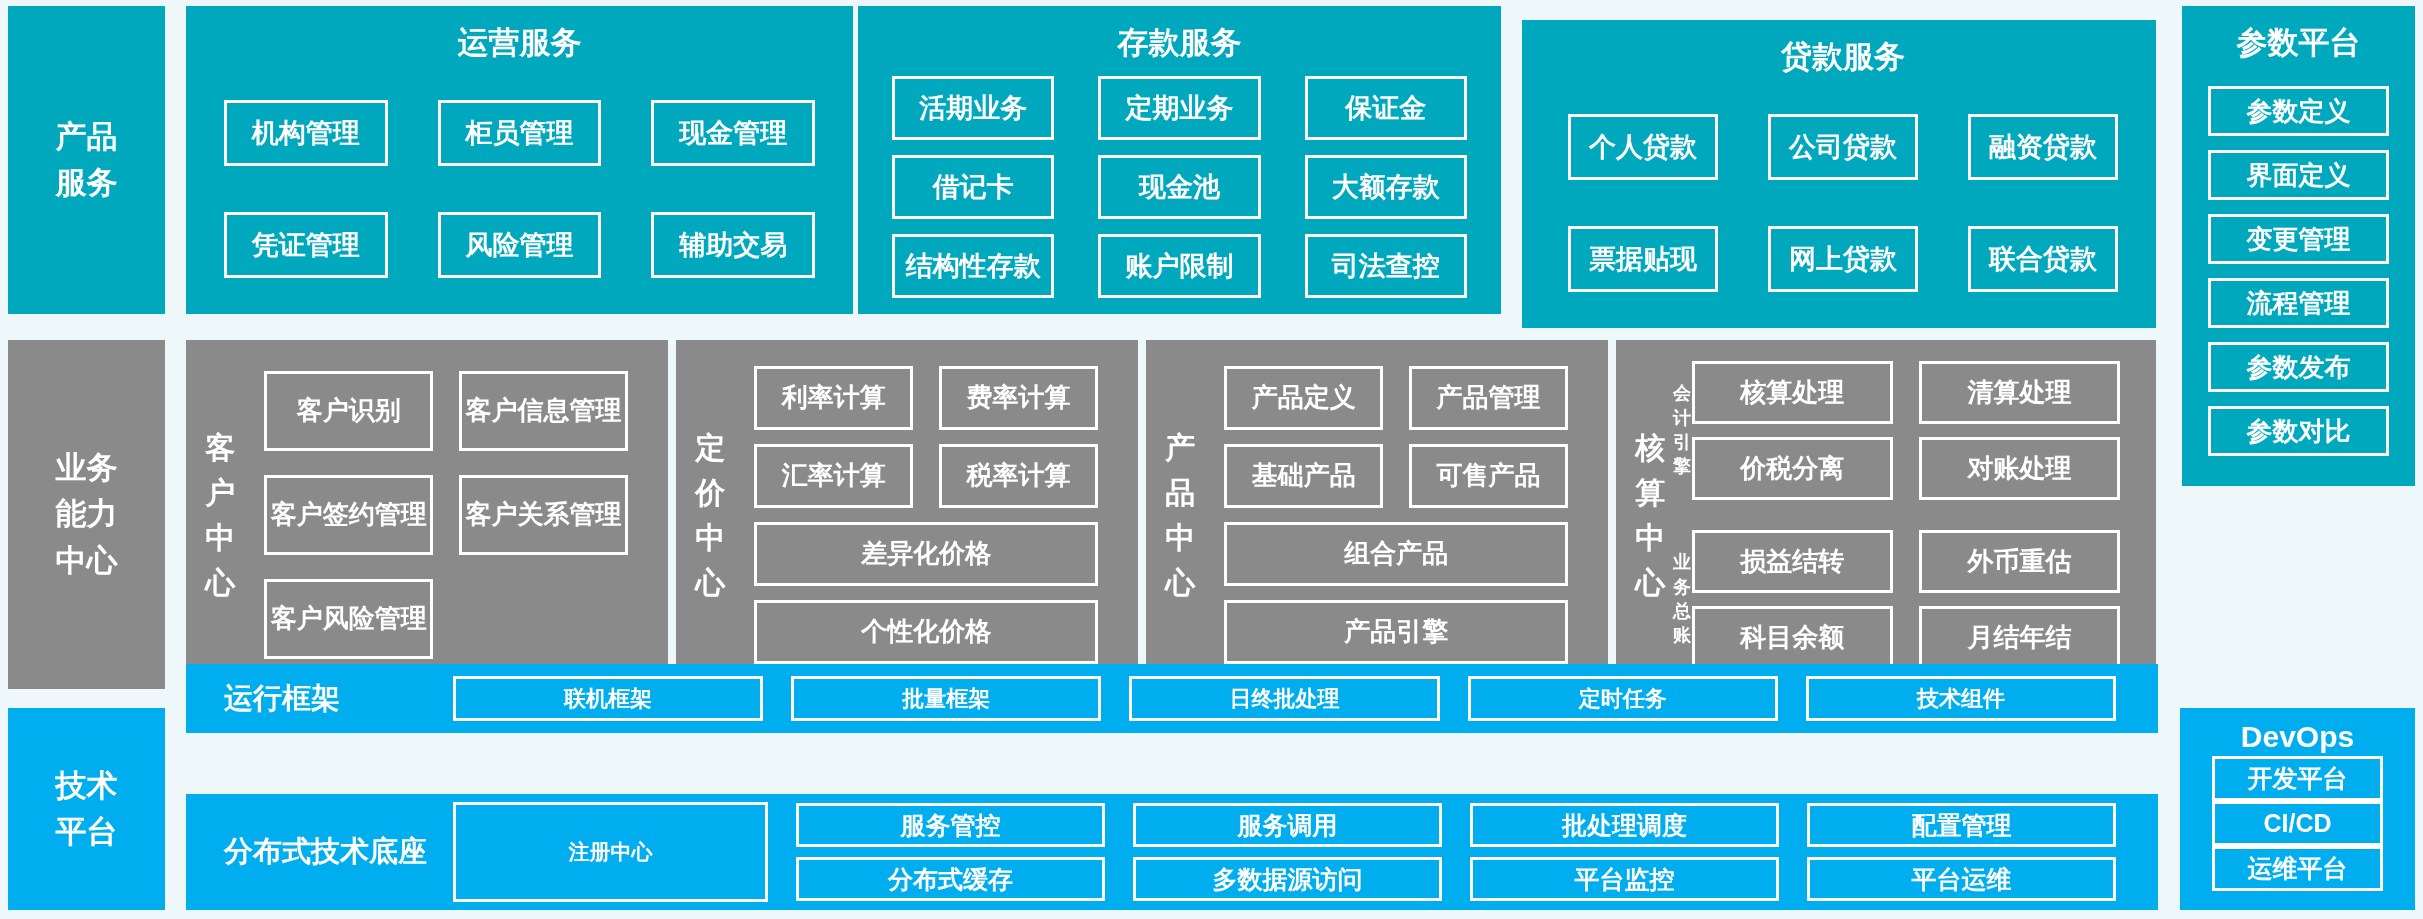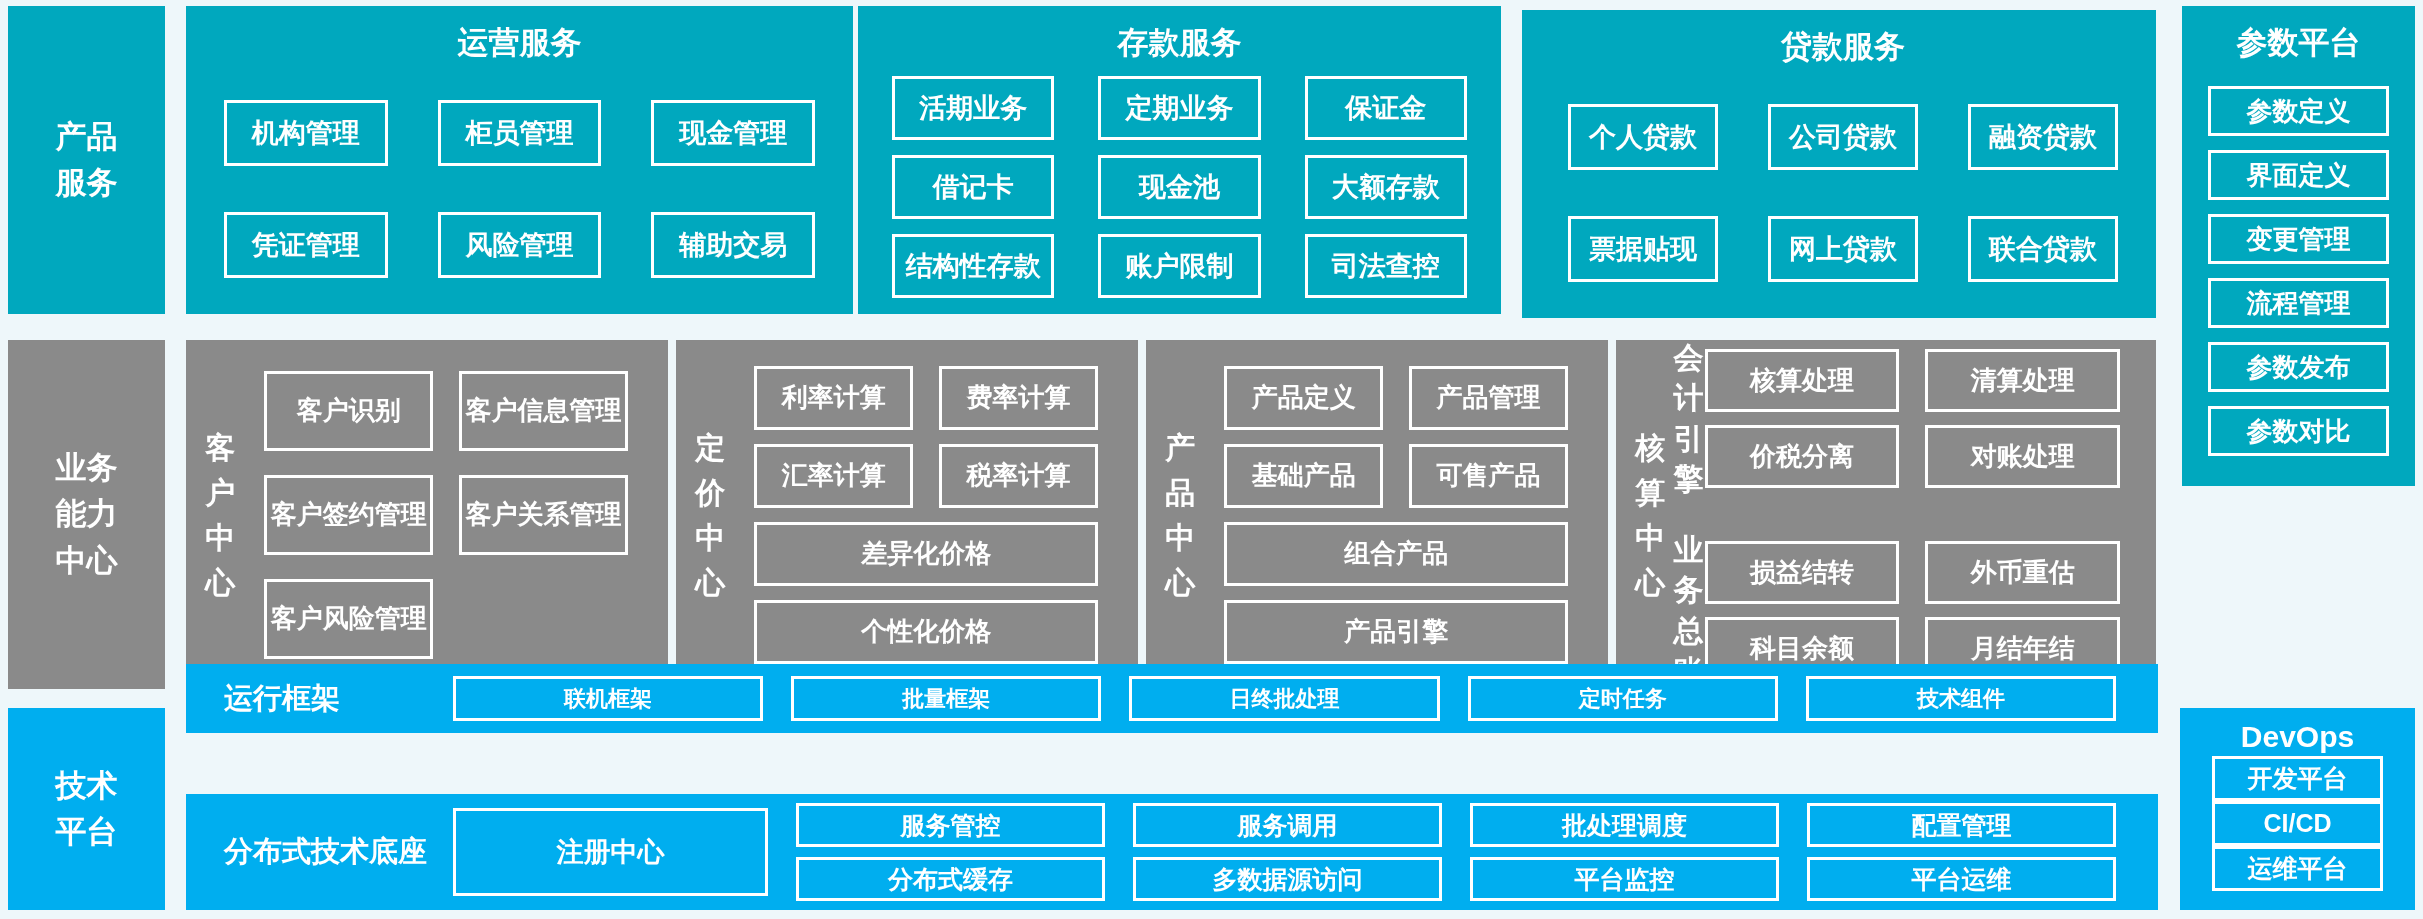--- a/index.html
+++ b/index.html
@@ -42,30 +42,30 @@
   .vtext{width:1.08em;word-break:break-all;line-height:1.5;text-align:center;}
   .mid-label{align-self:center;font-size:30px;margin-left:18px;flex:0 0 auto;}
   .midsec .grid2{flex:1;display:grid;grid-template-columns:1fr 1fr;column-gap:26px;align-content:center;margin:0 40px 0 28px;}
   .customer-grid{row-gap:24px;}
   .customer-grid .box{height:80px;font-size:26px;}
   .four-row{row-gap:14px;}
   .four-row .box{height:64px;font-size:26px;}
   .wide{grid-column:1 / span 2;}
   .acct-groups{flex:1;display:flex;flex-direction:column;justify-content:center;gap:30px;margin:0 36px 0 6px;}
   .acct-group{display:flex;align-items:center;}
-  .sub-label{font-size:30px;line-height:1.35;flex:0 0 auto;}
+  .sub-label{font-size:18px;line-height:1.35;flex:0 0 auto;}
   .acct-grid{flex:1;display:grid;grid-template-columns:1fr 1fr;column-gap:26px;row-gap:13px;}
   .acct-grid .box{height:63px;font-size:26px;}
   
   .band{display:flex;align-items:center;}
   .band-label{flex:0 0 229px;padding-left:38px;font-size:29px;white-space:nowrap;}
   .band-boxes{flex:1;display:flex;gap:28px;margin-right:42px;}
   .band-boxes .box{flex:1;height:45px;font-size:22px;}
   .band2-content{flex:1;display:flex;gap:28px;margin-right:42px;align-items:center;}
-  .registry-box{flex:1;height:88px;font-size:27px;}
+  .registry-box{flex:1;height:100px;font-size:21px;}
   .pair-col{flex:1;display:flex;flex-direction:column;gap:10px;}
   .pair-col .box{height:44px;font-size:25px;}
 </style>
 </head>
 <body>
 
 <div class="canvas">
 
   <div class="panel teal sidebar" style="left:8px;top:6px;width:157px;height:308px;">
     <div class="rail-label">产品
@@ -92,21 +92,21 @@
       <div class="box">保证金</div>
       <div class="box">借记卡</div>
       <div class="box">现金池</div>
       <div class="box">大额存款</div>
       <div class="box">结构性存款</div>
       <div class="box">账户限制</div>
       <div class="box">司法查控</div>
     </div>
   </div>
 
-  <div class="panel teal topsec" style="left:1522px;top:10px;width:634px;height:308px;padding-left:8px;">
+  <div class="panel teal topsec" style="left:1522px;top:20px;width:634px;height:308px;padding-left:8px;">
     <div class="sec-title">贷款服务</div>
     <div class="grid3 g-2row">
       <div class="box">个人贷款</div>
       <div class="box">公司贷款</div>
       <div class="box">融资贷款</div>
       <div class="box">票据贴现</div>
       <div class="box">网上贷款</div>
       <div class="box">联合贷款</div>
     </div>
   </div>

